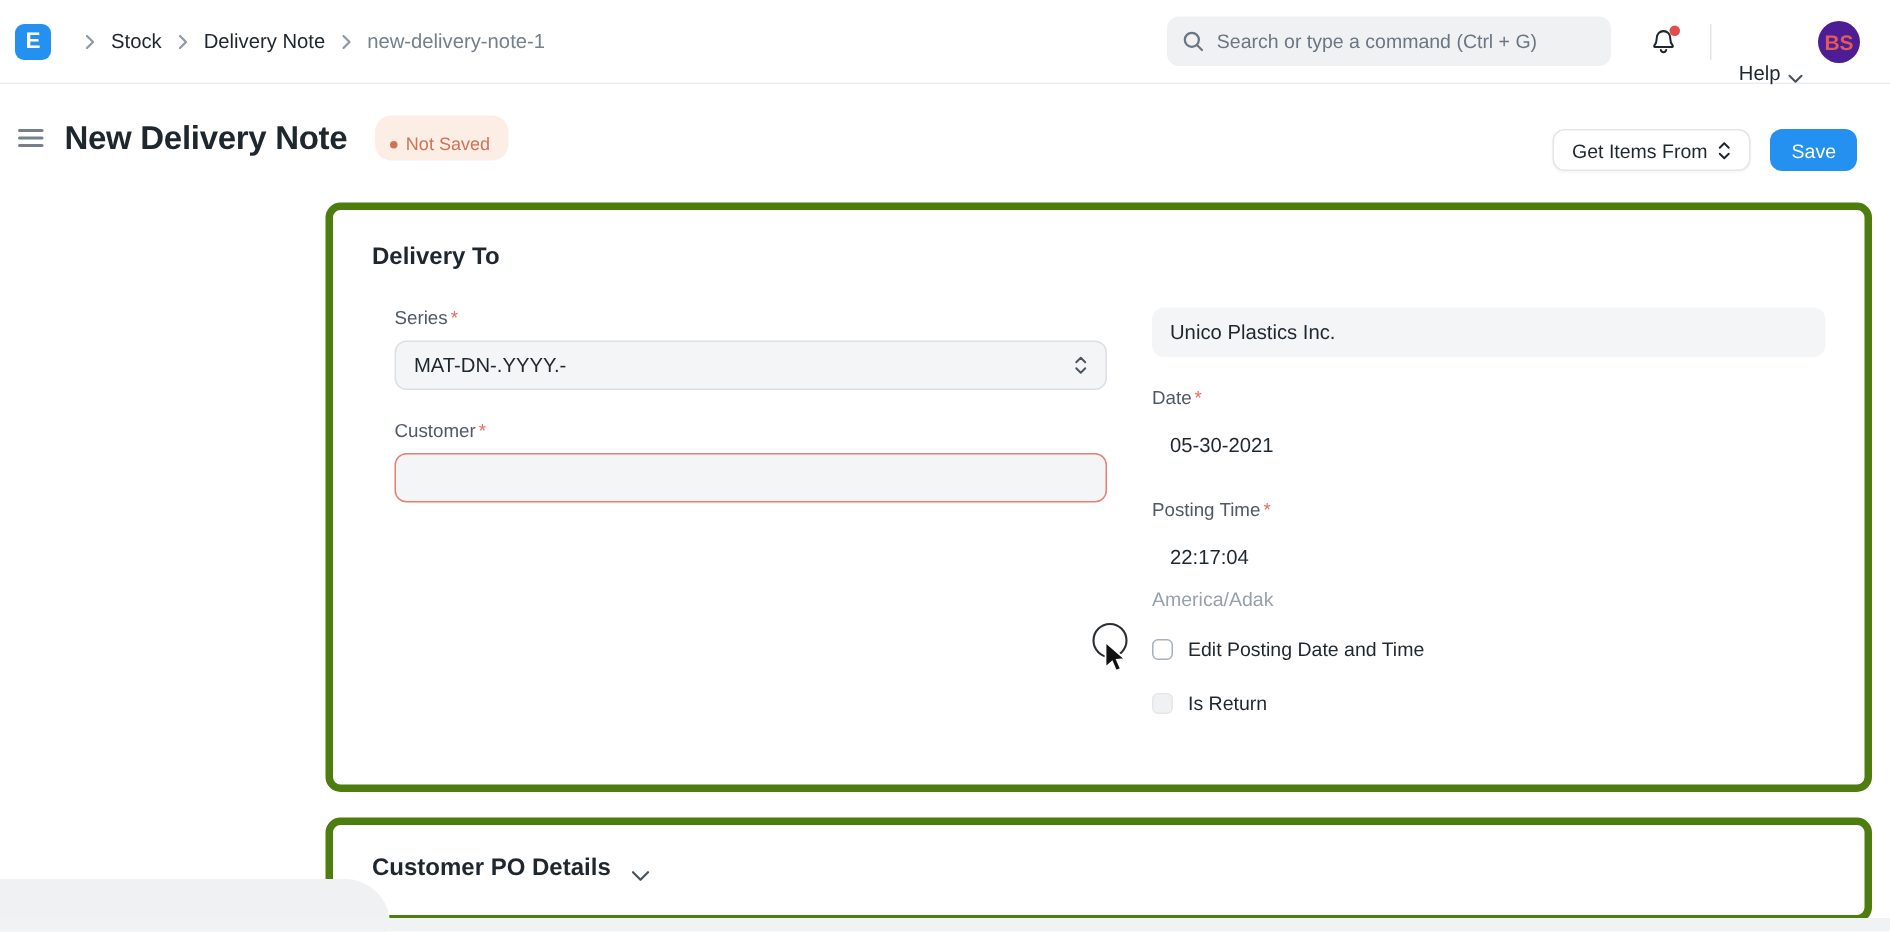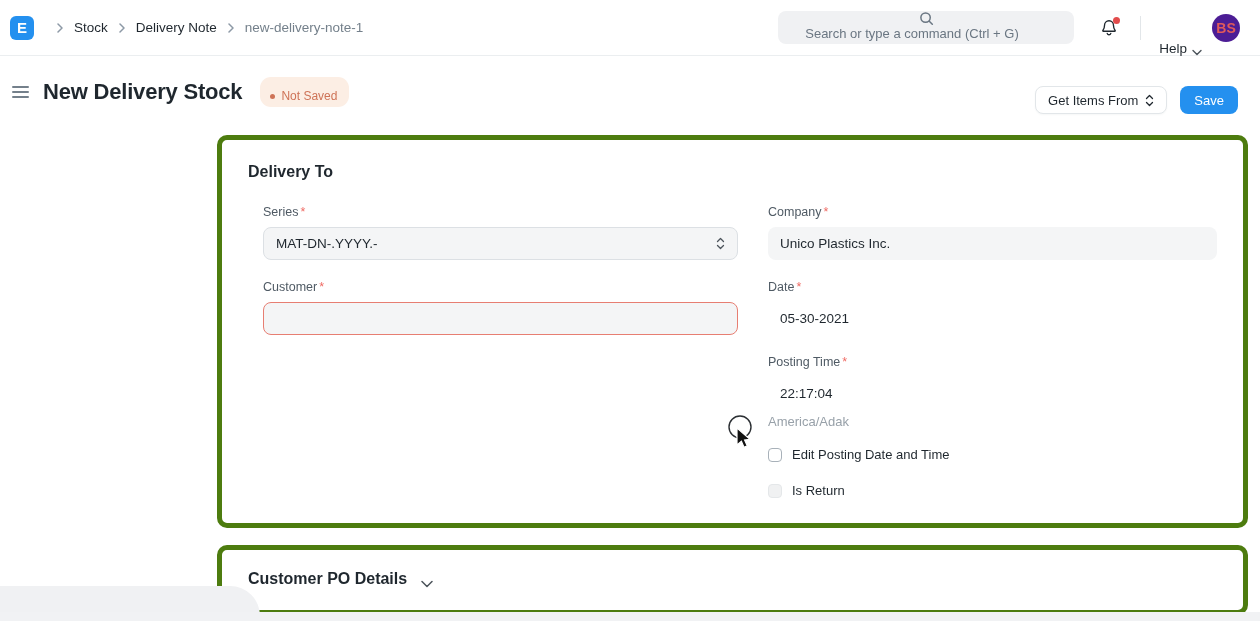--- a/index.html
+++ b/index.html
@@ -35,21 +35,20 @@
   .crumb { font-size: 13.5px; color: #1F272E; text-decoration: none; cursor: pointer; }
   .crumb.current { color: #74808B; cursor: default; }
 
   .nav-right { margin-left: auto; display: flex; align-items: center; }
   .search-box {
     width: 296px; height: 33px;
     background: #F0F1F3;
     border-radius: 8px;
     display: flex; align-items: center;
     padding: 0 10px;
-    flex-direction: column;
   }
   .search-box svg { flex: 0 0 auto; }
   .search-input {
     border: none; outline: none; background: transparent;
     font-family: inherit;
     font-size: 13px; color: #4C545B;
     margin-left: 8px; width: 250px;
   }
   .search-input::placeholder { color: #6A7682; opacity: 1; }
   .bell-wrap { position: relative; margin-left: 26px; cursor: pointer; display: flex; }
@@ -230,21 +229,21 @@
     <div class="avatar">BS</div>
   </div>
 </header>
 
 <div class="page-head">
   <div class="menu-btn">
     <span></span>
       <span></span>
       <span></span>
   </div>
-  <h1 class="page-title">New Delivery Stock</h1>
+  <h1 class="page-title">New Delivery Note</h1>
   <div class="status-badge">
     <span class="dot"></span>
     <span>Not Saved</span>
   </div>
   <div class="head-actions">
     <button class="btn btn-default">
       <span>Get Items From</span>
       <svg width="9" height="13" viewBox="0 0 9 13">
           <path d="M1.5 4.5L4.5 1.5L7.5 4.5" fill="none" stroke="#1F272E" stroke-width="1.3" stroke-linecap="round" stroke-linejoin="round"></path>
           <path d="M1.5 8.5L4.5 11.5L7.5 8.5" fill="none" stroke="#1F272E" stroke-width="1.3" stroke-linecap="round" stroke-linejoin="round"></path>
@@ -274,23 +273,20 @@
       <div class="field">
         <div class="field-label">
           <span>Customer</span><span class="req">*</span>
         </div>
         <input class="control control-input" value="" style="">
       </div>
     </div>
 
     <div>
       <div class="field">
-        <div class="field-label">
-          <span>Company</span><span class="req">*</span>
-        </div>
         <div class="control">Unico Plastics Inc.</div>
       </div>
       <div class="field">
         <div class="field-label">
           <span>Date</span><span class="req">*</span>
         </div>
         <div class="control control-static">05-30-2021</div>
       </div>
       <div class="field" style="margin-bottom:10px;">
         <div class="field-label">

